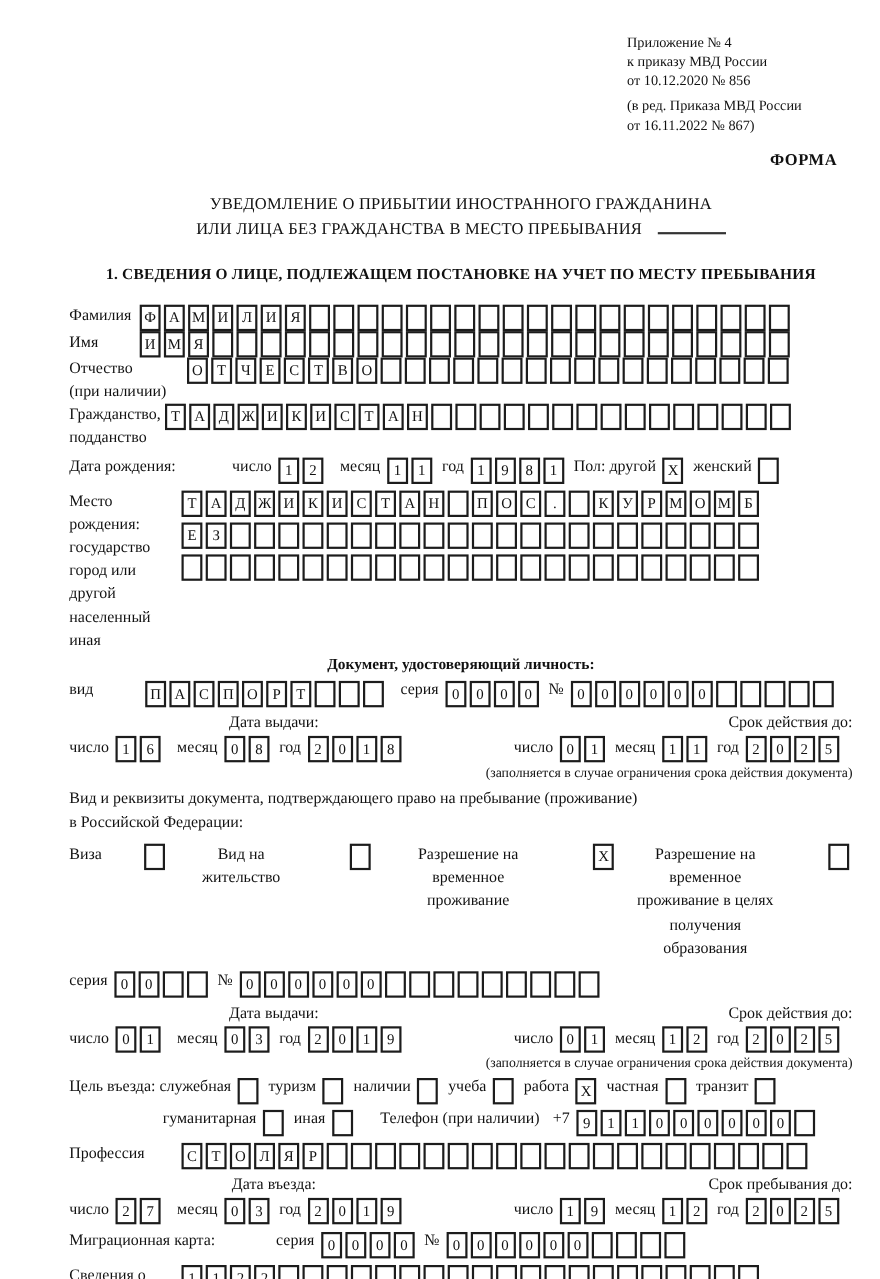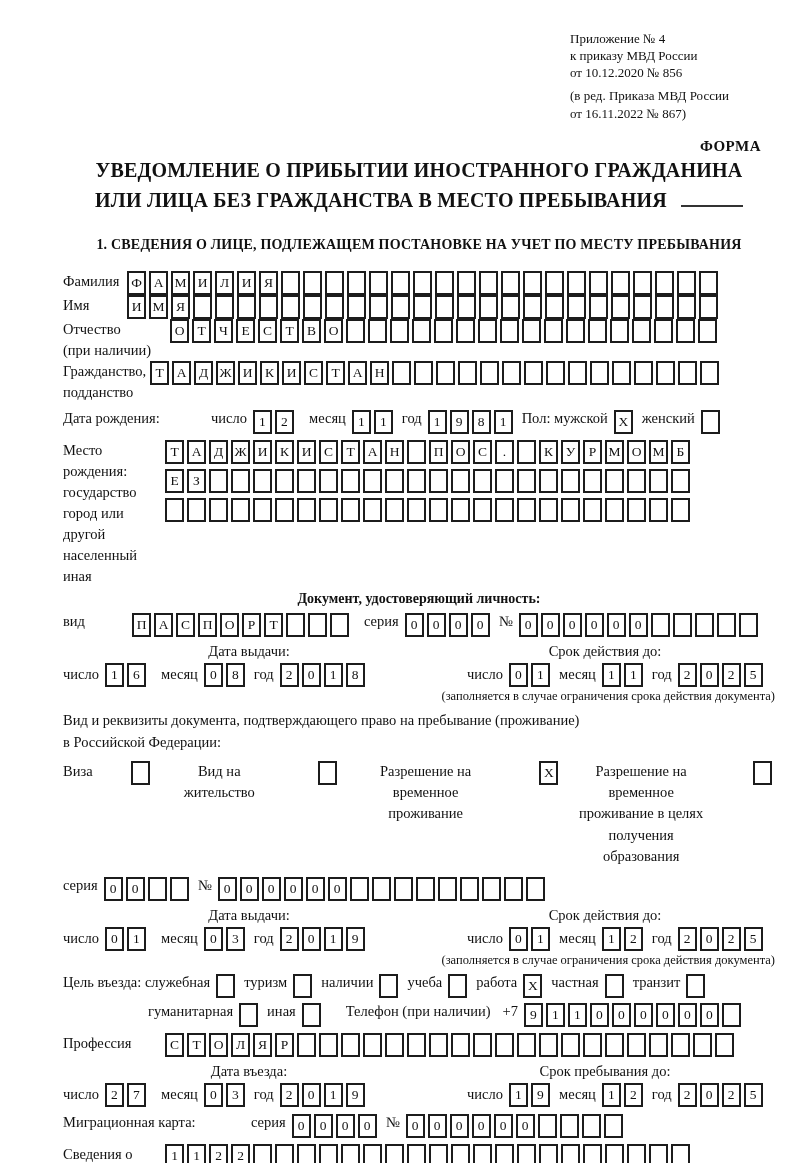--- a/index.html
+++ b/index.html
@@ -5,21 +5,21 @@
   html,body{margin:0;padding:0;background:#fff;}
   .page{
     width:800px;height:1163px;box-sizing:border-box;
     padding:30px 25px 14px 63px;
     font-family:"Liberation Serif","DejaVu Serif",serif;
     color:#111;position:relative;overflow:hidden;
   }
   .annex{margin-left:auto;width:205px;font-size:13px;line-height:1.32;}
   .annex .blk2{margin-top:6px;}
   .form-label{text-align:right;padding-right:14px;font-weight:bold;font-size:15px;margin-top:16px;letter-spacing:.5px;}
-  .title{text-align:center;font-weight:bold;font-size:20px;line-height:1.5;letter-spacing:.2px;}
+  .title{margin-top:20px;text-align:center;font-weight:normal;font-size:15px;line-height:1.5;letter-spacing:.2px;}
   .title .blank{display:inline-block;width:62px;border-bottom:2px solid #333;height:14px;margin-left:14px;}
   .sec-heading{margin-top:22px;text-align:center;font-weight:bold;font-size:14px;letter-spacing:.2px;}
   .body{margin-top:18px;}
   .frow{display:flex;align-items:flex-start;margin-bottom:0;font-size:14.5px;}
   .frow.center{align-items:flex-start;}
   .lblcol{line-height:1.45;}
   .w64{width:64px;flex:none;}
   .w69{width:69px;flex:none;}
   .w87{width:87px;flex:none;}
   .w102{width:102px;flex:none;}
@@ -30,21 +30,21 @@
     display:inline-flex;flex:none;align-items:center;justify-content:center;
     width:19px;height:24px;box-sizing:border-box;border:2px solid #1c1c1c;
     margin-right:3px;font-size:13.5px;font-weight:normal;background:#fff;
   }
   .sub{margin:0 6px 0 0;}
   .mlg{margin-left:12px;}
   .mls{margin-left:6px;}
   .doc-heading{text-align:center;font-weight:bold;font-size:14px;margin:4px 0 6px 0;}
   .dhead{display:flex;font-size:14.5px;margin-top:6px;}
   .dhead .dl{width:372px;text-align:center;flex:none;}
-  .dhead .dr{flex:1;text-align:center;}
+  .dhead .dr{flex:1;text-align:right;}
   .dcells{display:flex;align-items:center;font-size:14.5px;margin-top:3px;}
   .dcells .grp{display:flex;align-items:center;}
   .dcells .grp.left{width:372px;flex:none;}
   .note{text-align:right;font-size:12.5px;margin-top:2px;margin-bottom:6px;}
   .para{font-size:14.5px;line-height:1.5;margin-top:6px;}
   .chkrow{display:flex;align-items:flex-start;margin-top:8px;font-size:14.5px;}
   .chkrow .chk{display:flex;align-items:flex-start;gap:26px;}
   .chkrow .txt{text-align:center;line-height:1.45;}
   .chkrow .cell{margin-left:8px;} .gap14{width:14px;flex:none;} .gap20{width:20px;flex:none;}
   .mrows .frow{margin-bottom:5px;}
@@ -220,21 +220,21 @@
           <span class="cell">1</span>
           <span class="cell">1</span>
         </div>
       <span class="sub mls">год</span>
       <div class="cells">
           <span class="cell">1</span>
           <span class="cell">9</span>
           <span class="cell">8</span>
           <span class="cell">1</span>
         </div>
-      <span class="sub mls">Пол: мужской</span>
+      <span class="sub mls">Пол: другой</span>
       <div class="cells">
           <span class="cell">X</span>
         </div>
       <span class="sub mls">женский</span>
       <div class="cells">
           <span class="cell"></span>
         </div>
     </div>
 
     <div class="frow" style="margin-top:6px;">

